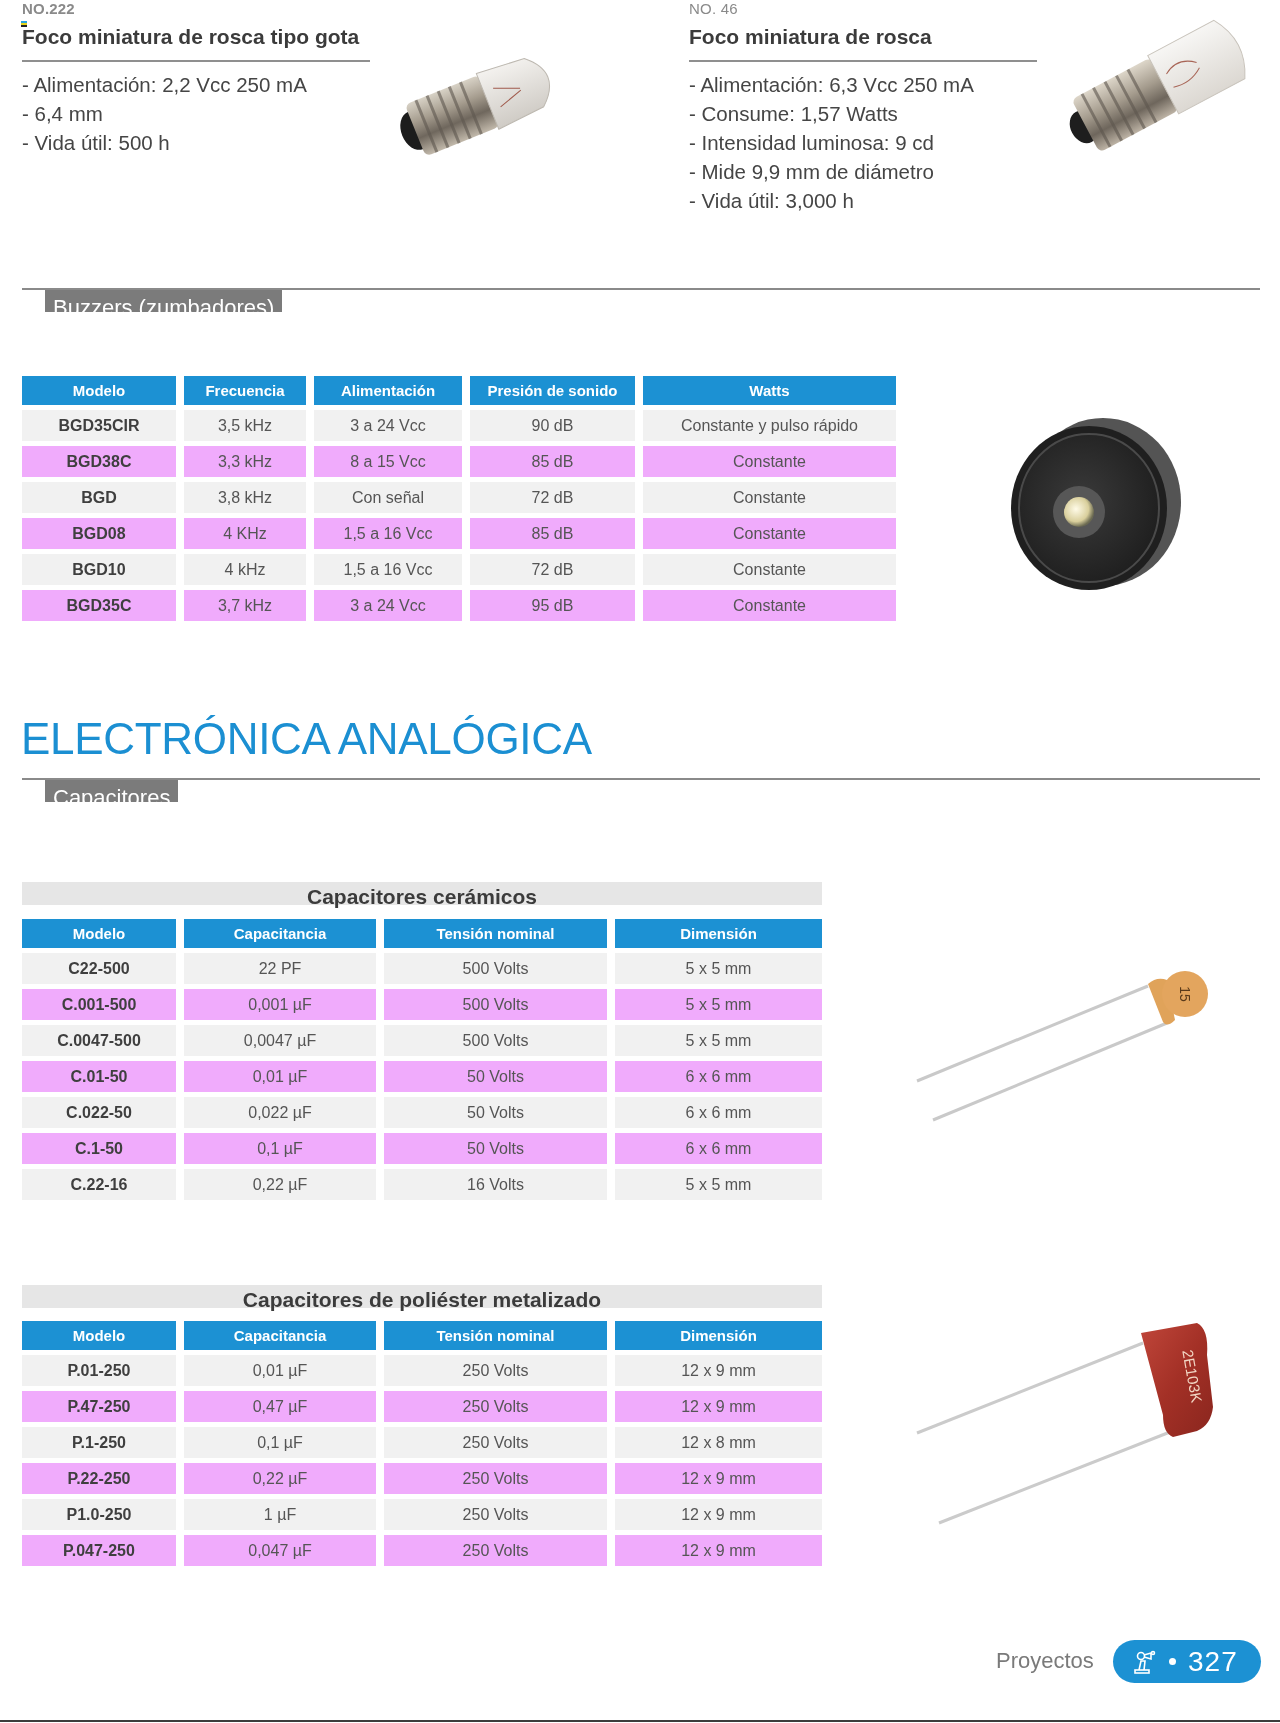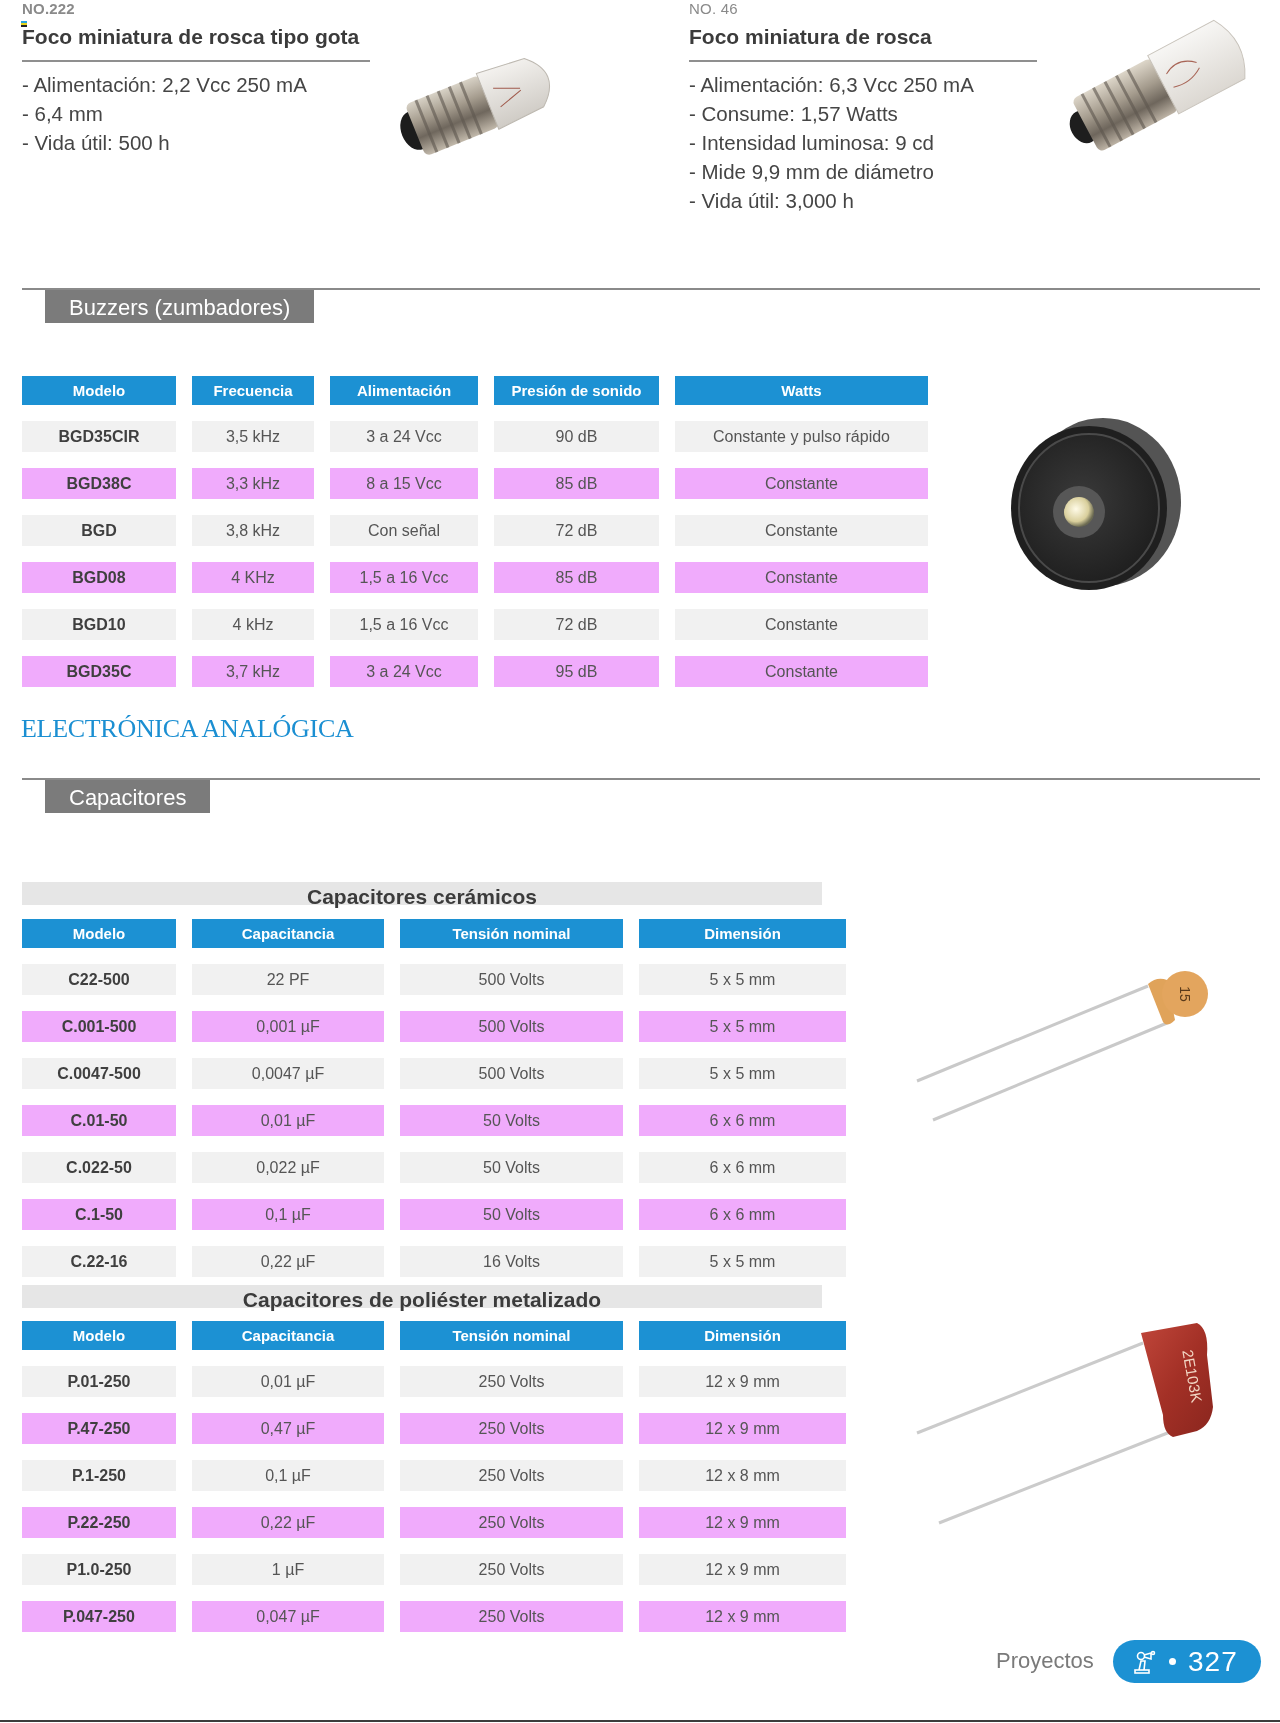--- a/index.html
+++ b/index.html
@@ -12,25 +12,25 @@
   .prod-no { font-size: 15px; color: #8a8a8a; letter-spacing: 0.2px; }
   .prod-title { font-size: 21px; font-weight: bold; color: #3b3b3b; white-space: nowrap; }
   .prod-rule { height: 2px; background: #8f8f8f; }
   .prod-bullets { list-style: none; font-size: 20.5px; color: #454545; line-height: 29px; }
   .prod-bullets li { white-space: nowrap; }
   .cmyk-mark { width: 6px; height: 6px; display: flex; flex-direction: column; }
   .cmyk-mark span { flex: 1; }
 
   
   .hrule { height: 2px; background: #8a8a8a; }
-  .section-label { background: #7b7b7b; color: #ffffff; font-size: 22px; padding: 0 24px; height: 33px; line-height: 35px; white-space: nowrap; }
-  .big-heading { font-size: 26px; color: #1b8fd2; letter-spacing: -0.3px; white-space: nowrap; font-family: Liberation Serif, serif; }
-
-  
-  .tbl { display: grid; column-gap: 8px; row-gap: 5px; gap: 16px; }
+  .section-label { background: #7b7b7b; color: #ffffff; font-size: 22px; padding: 0 8px; height: 22px; line-height: 35px; white-space: nowrap; }
+  .big-heading { font-size: 44px; color: #1b8fd2; letter-spacing: -0.3px; white-space: nowrap; }
+
+  
+  .tbl { display: grid; column-gap: 8px; row-gap: 5px; }
   .th { background: #1c91d3; color: #ffffff; font-weight: bold; font-size: 15px; text-align: center; height: 29px; line-height: 29px; white-space: nowrap; }
   .td { background: #f1f1f1; font-size: 16px; color: #555555; text-align: center; height: 31px; line-height: 31px; white-space: nowrap; }
   .td.alt { background: #f0abfc; }
   .td.model { font-weight: bold; color: #3f3f3f; }
   .tbl-title { background: #e6e6e6; font-size: 21px; font-weight: bold; color: #3b3b3b; text-align: center; height: 23px; line-height: 29px; }
 
   
   .img { position: absolute; }
 
   

